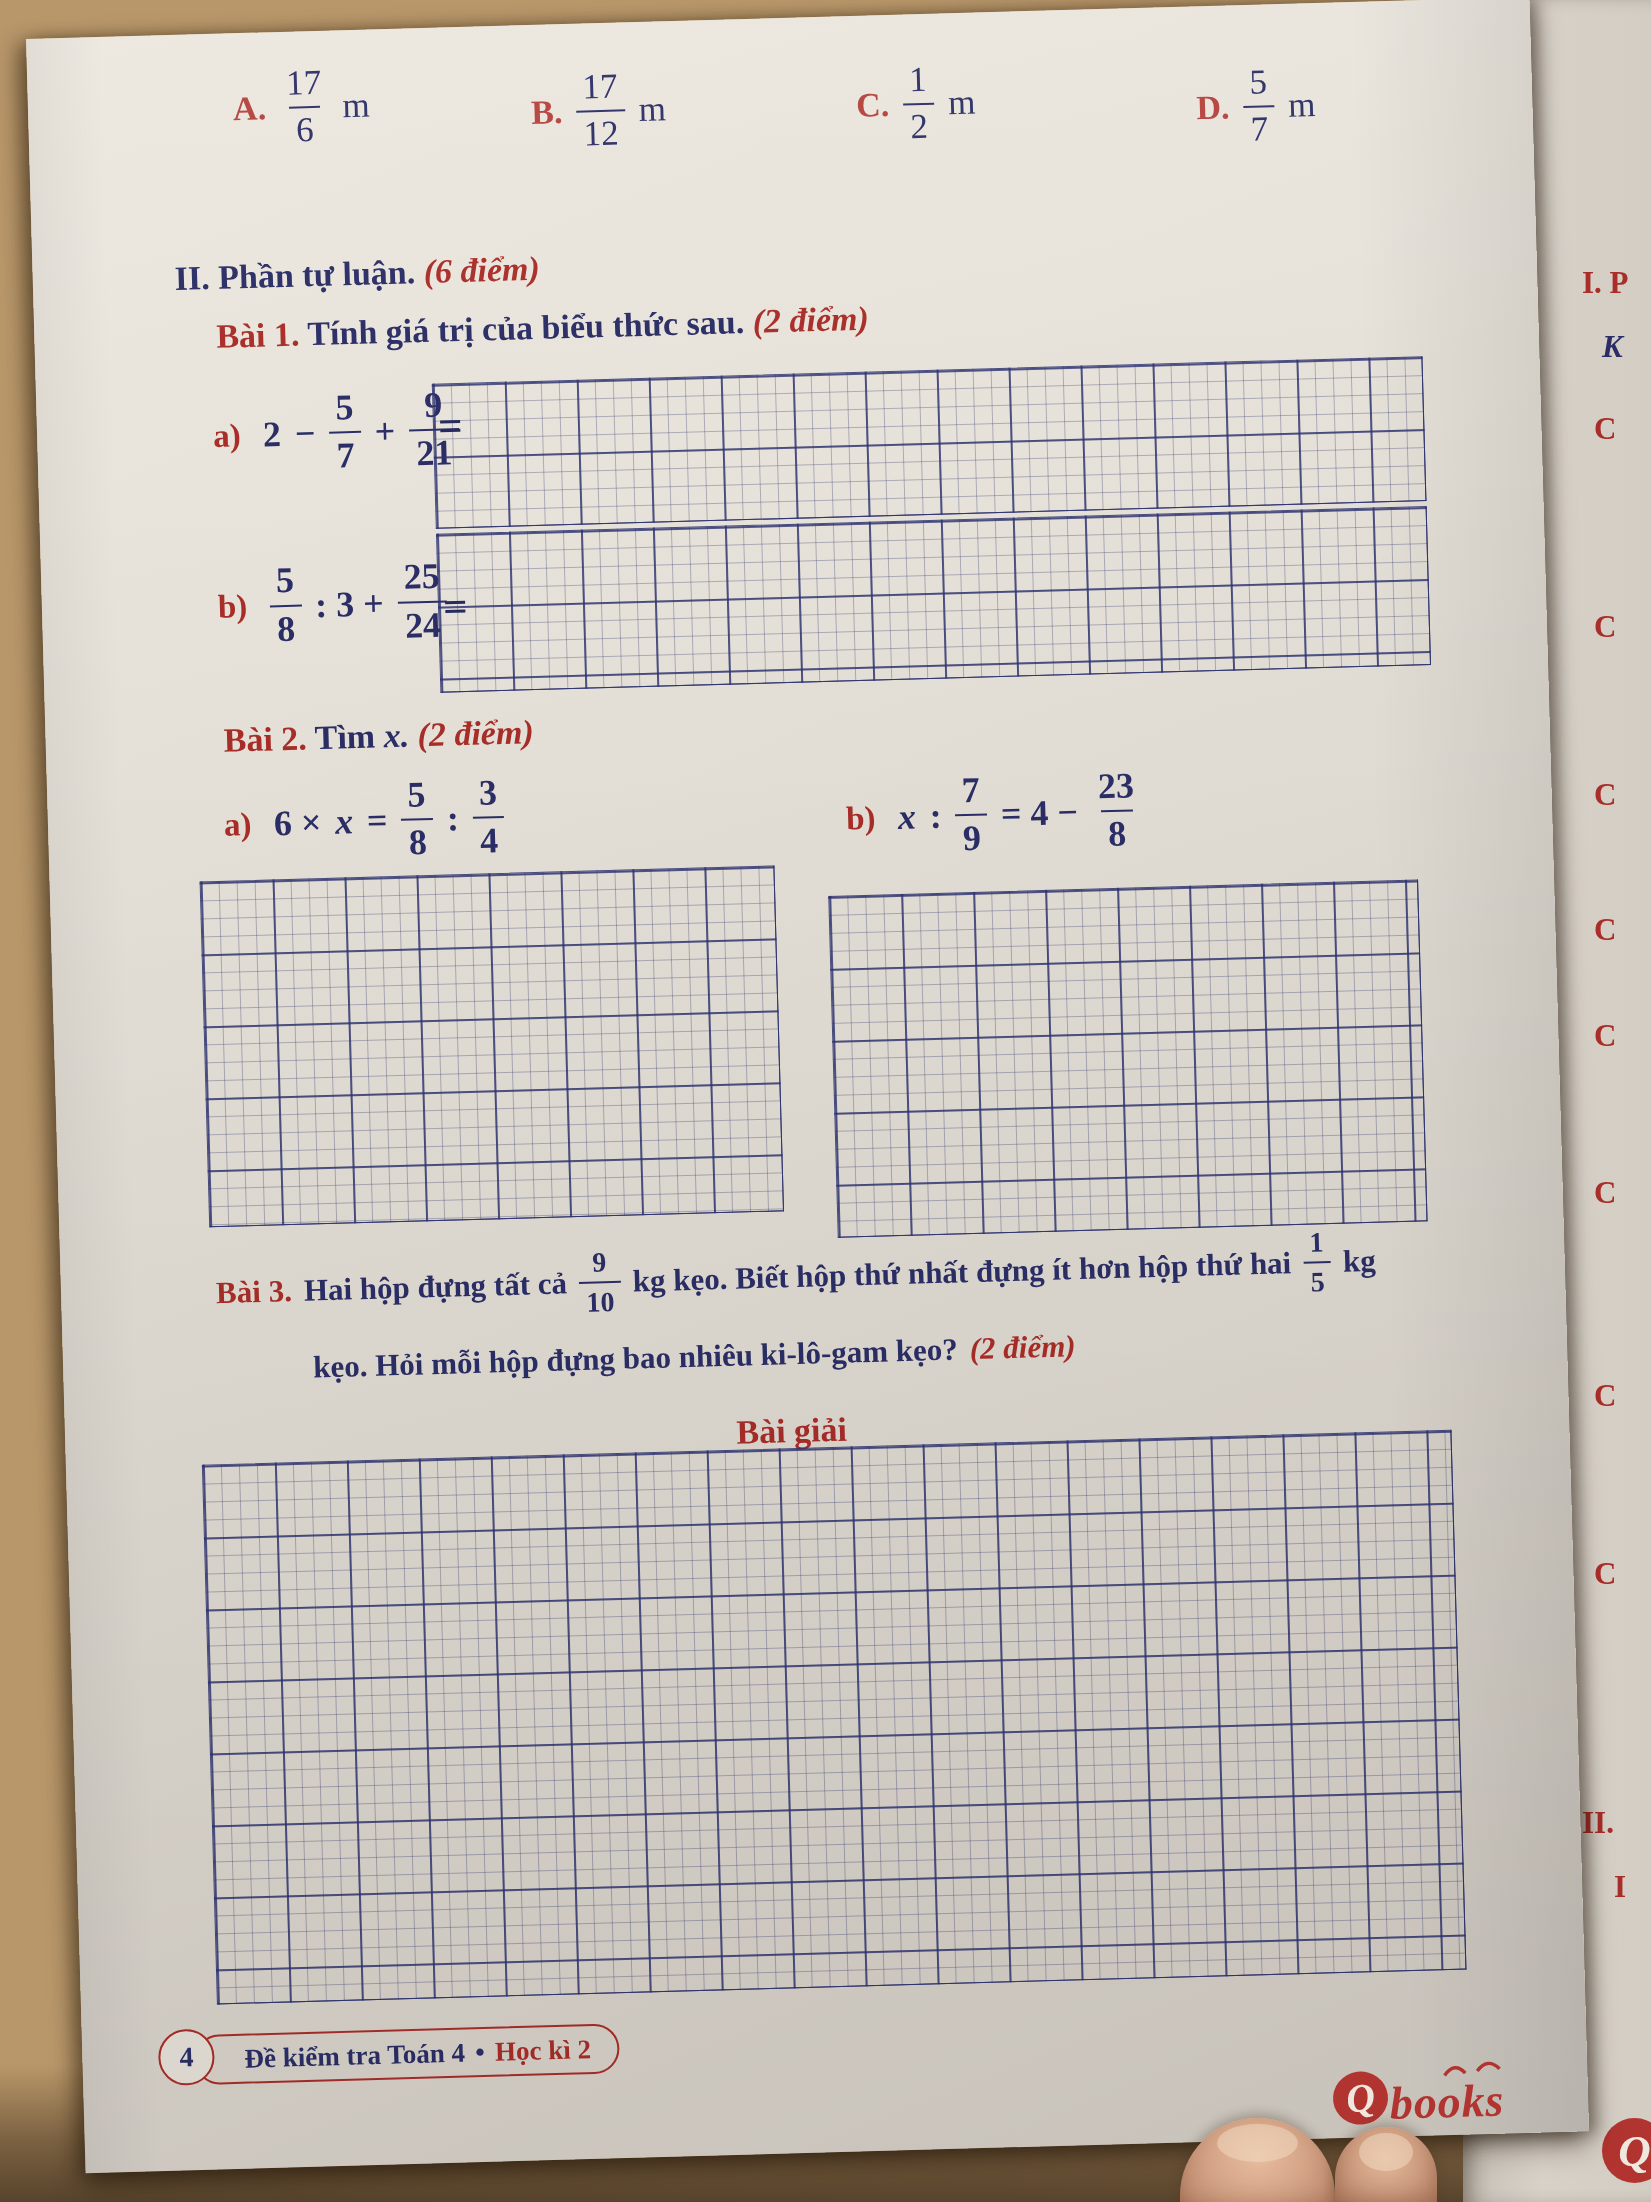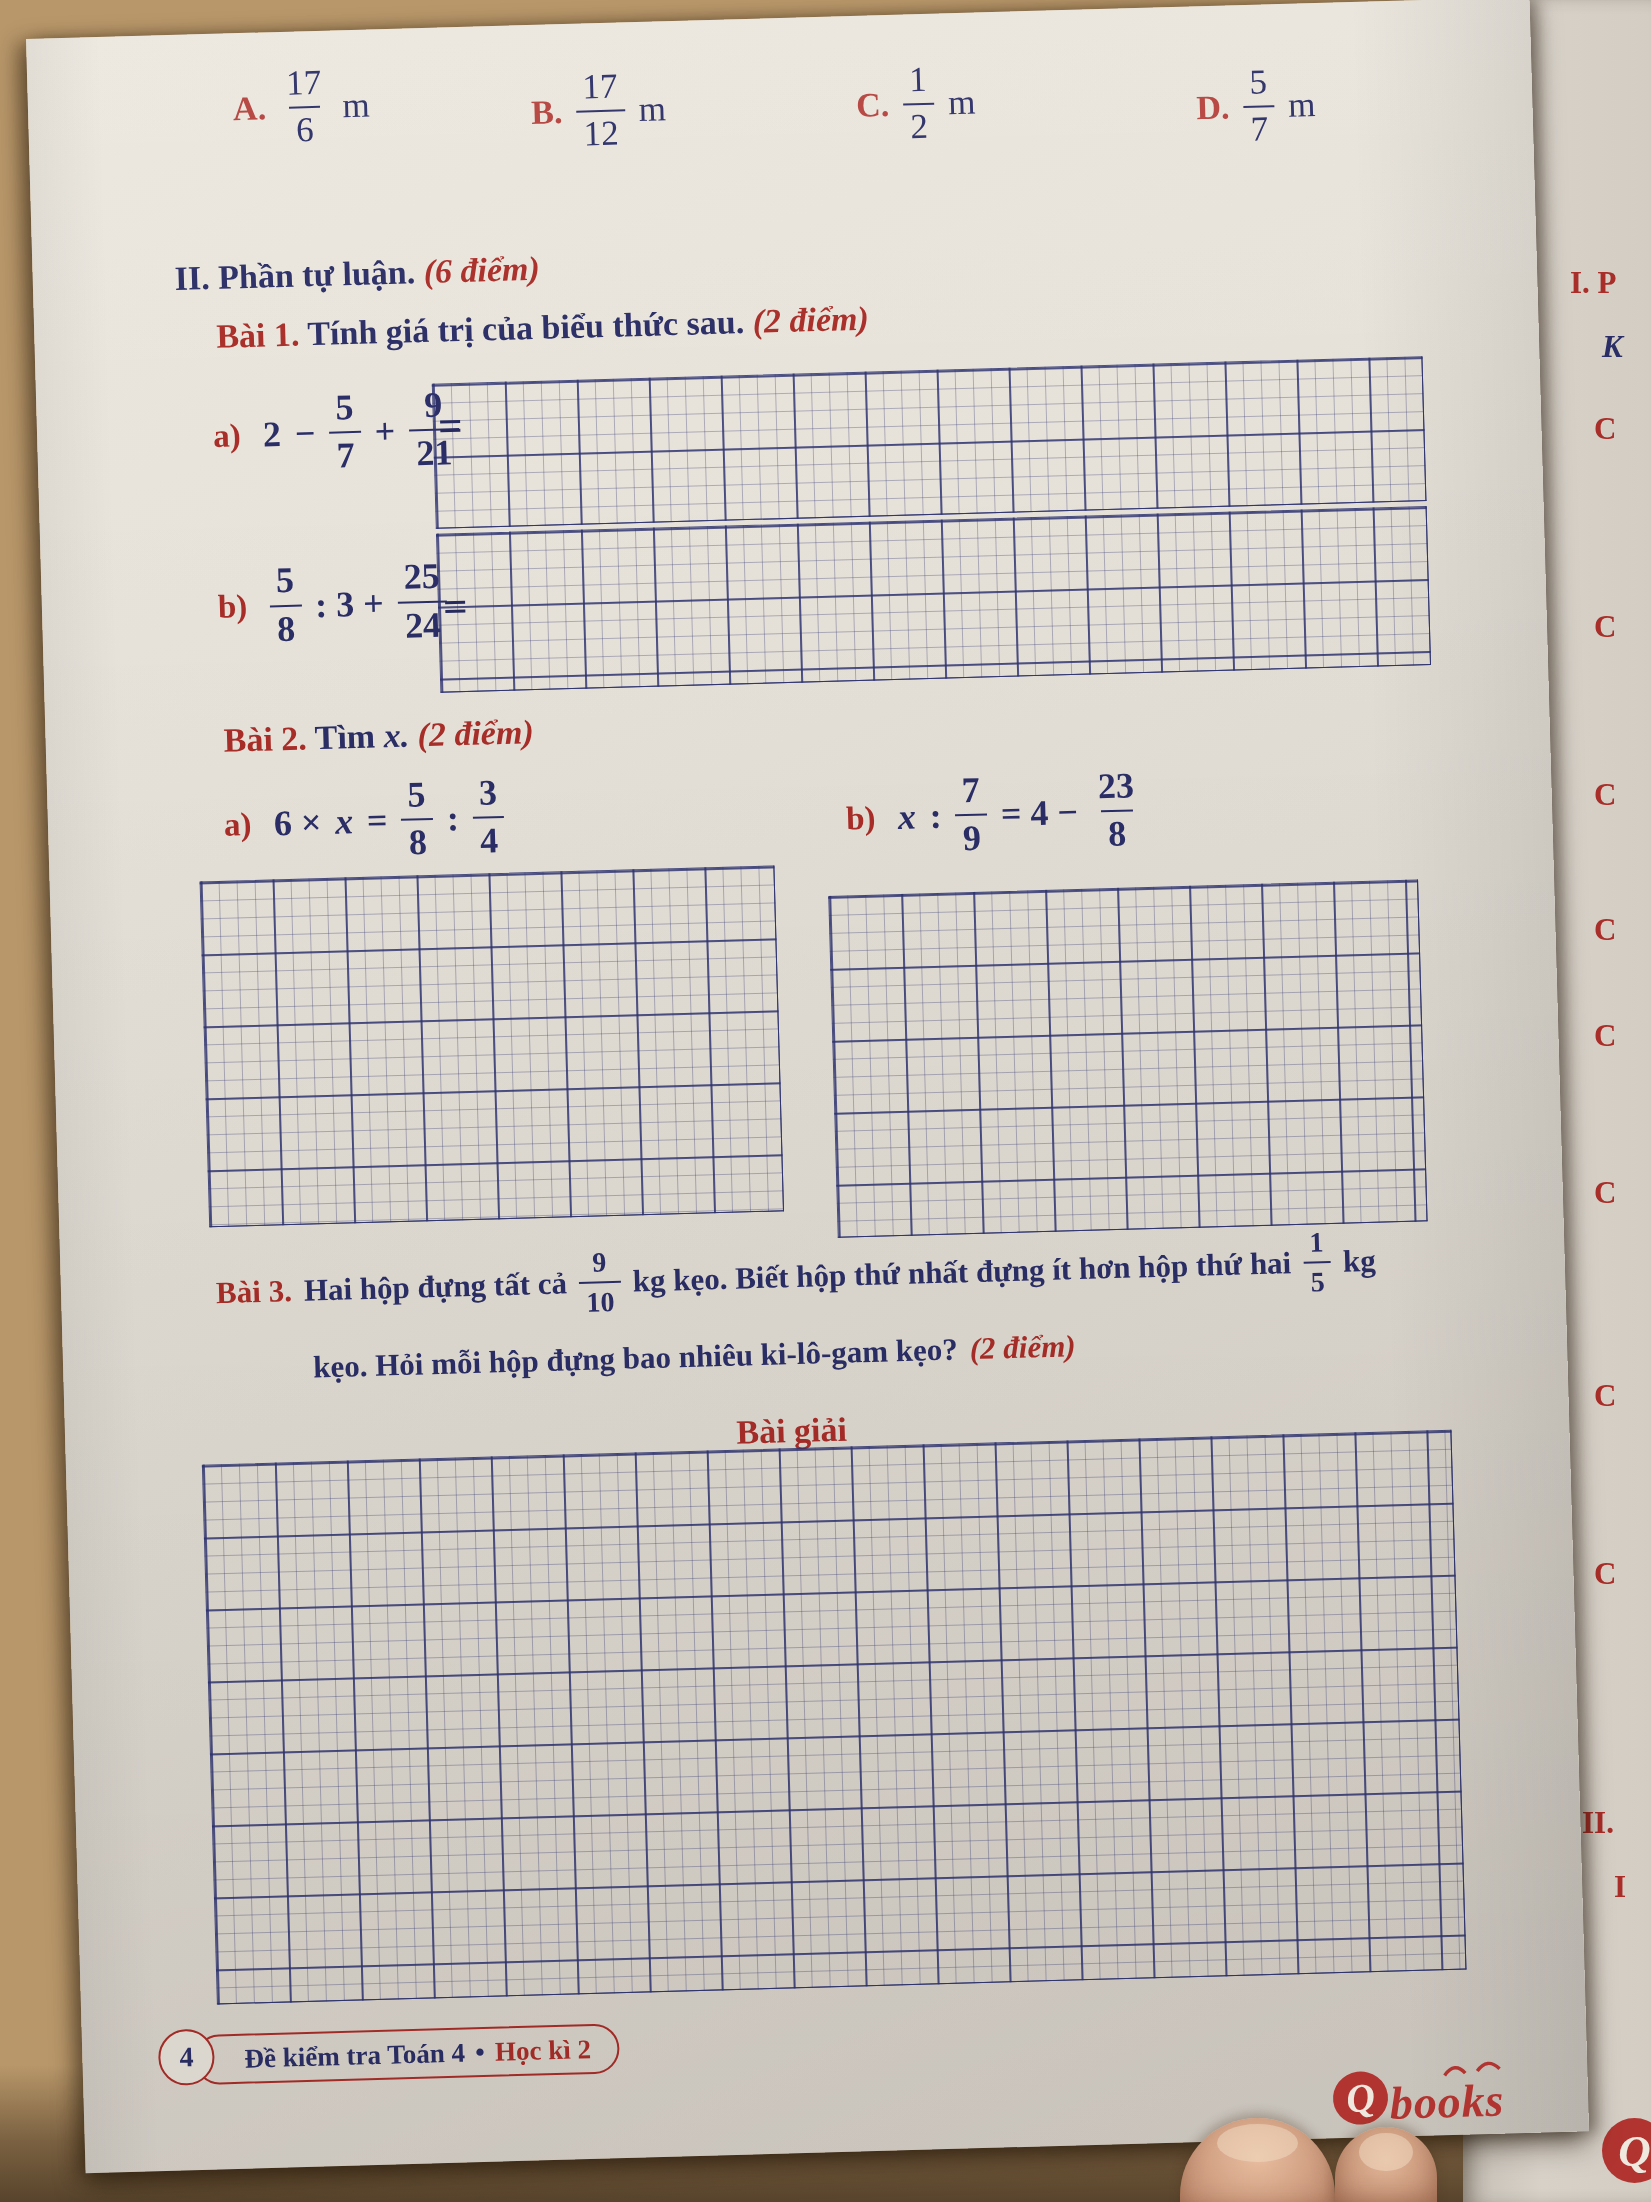--- a/index.html
+++ b/index.html
@@ -77,21 +77,21 @@
   .f2{left:1335px;top:2127px;width:102px;height:86px;border-radius:53px 53px 12px 12px;
     background:radial-gradient(ellipse at 50% 38%, #e2b698 0%, #cf9e81 45%, #b8866a 82%, #a3745a 100%);}
   .nail{position:absolute;left:24%;top:6px;width:52%;height:38px;border-radius:50%;background:rgba(242,222,198,0.5);}
 </style>
 </head>
 <body>
 
 <div class="floor-shadow"></div>
 
 <div class="right-page">
-  <span class="rp-item rp-red" style="left:107px;top:265px;">I. P</span>
+  <span class="rp-item rp-red" style="left:119px;top:265px;">I. P</span>
   <span class="rp-item rp-navy" style="left:139px;top:329px;">K</span>
   <span class="rp-item rp-red" style="left:131px;top:411px;">C</span>
   <span class="rp-item rp-red" style="left:131px;top:609px;">C</span>
   <span class="rp-item rp-red" style="left:131px;top:777px;">C</span>
   <span class="rp-item rp-red" style="left:131px;top:912px;">C</span>
   <span class="rp-item rp-red" style="left:131px;top:1018px;">C</span>
   <span class="rp-item rp-red" style="left:131px;top:1175px;">C</span>
   <span class="rp-item rp-red" style="left:131px;top:1378px;">C</span>
   <span class="rp-item rp-red" style="left:131px;top:1556px;">C</span>
   <span class="rp-item rp-red" style="left:119px;top:1805px;">II.</span>

